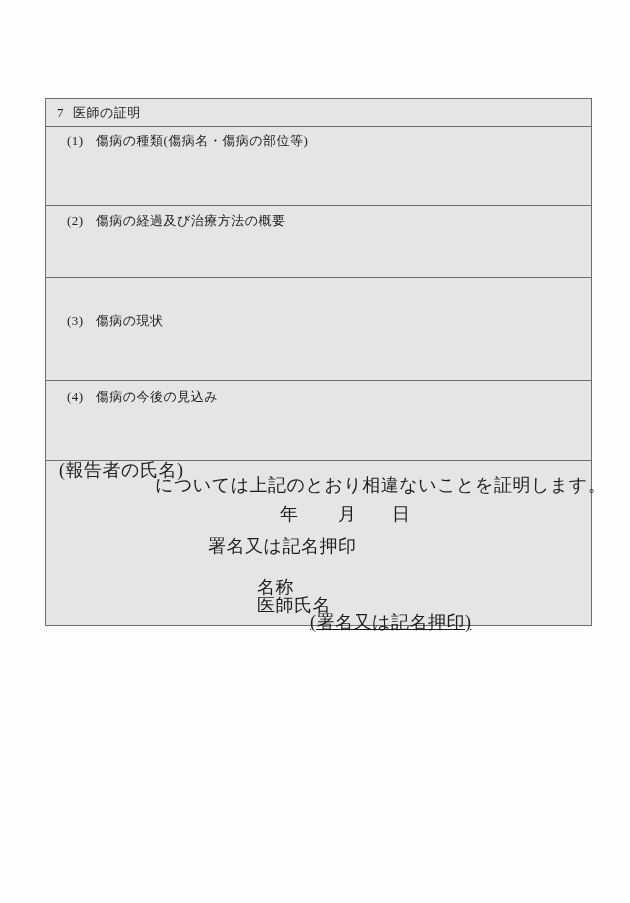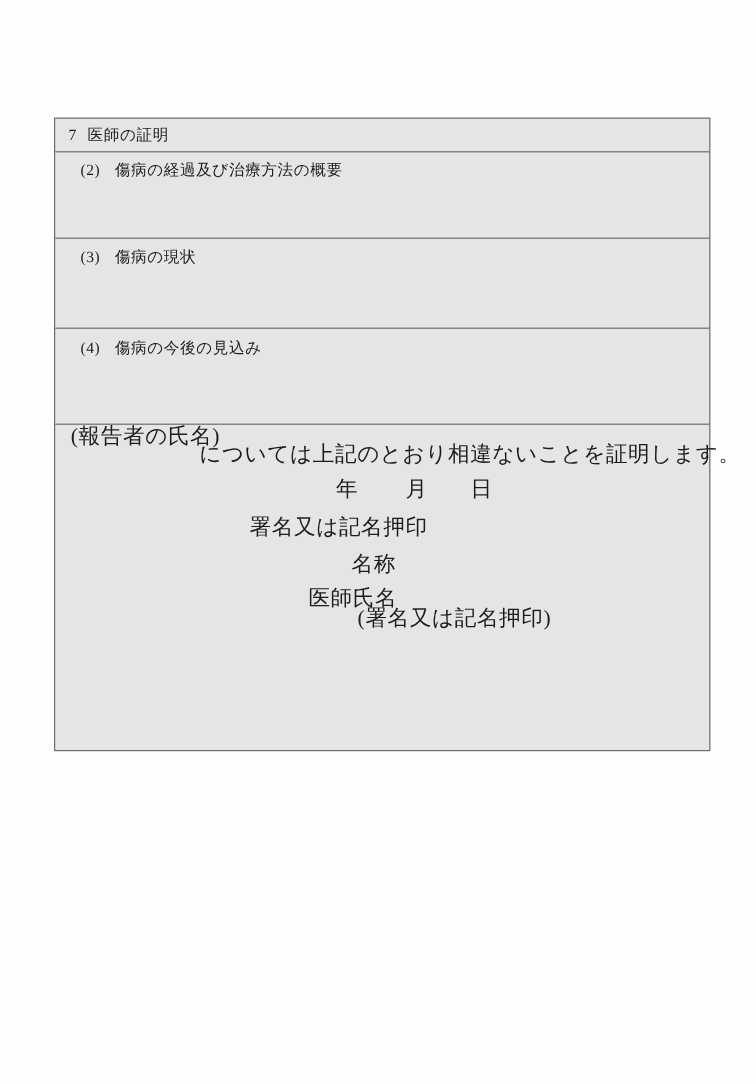--- a/index.html
+++ b/index.html
@@ -39,57 +39,60 @@
     padding: 5px 0 0 11px;
   }
   .row .num {
     display: inline-block;
   }
   .row.header .title {
     margin-left: 9px;
   }
   .row.r1 { height: 79px; padding: 5px 0 0 21px; }
   .row.r2 { height: 72px; padding: 6px 0 16px 21px; }
-  .row.r3 { height: 75px; padding: 6px 0 0 21px; }
+  .row.r3 { height: 75px; padding: 6px 0 0 21px; margin-top: 28px; }
   .row.r4 { height: 80px; padding: 7px 0 1px 21px; }
   .row .lbl {
     margin-left: 12px;
   }
   .row.cert {
     flex: 1;
     border-bottom: none;
     position: relative;
   }
   .cert span {
     position: absolute;
     font-size: 18px;
     line-height: 15px;
     letter-spacing: 0.5px;
     white-space: nowrap;
   }
   .cert .reporter   { left: 13px;  top: 2px;  }
-  .cert .statement  { left: 120px; top: 17px; }
+  .cert .statement  { left: 109px; top: 17px; }
   .cert .yr         { left: 234px; top: 46px; }
   .cert .mo         { left: 292px; top: 46px; }
   .cert .dy         { left: 346px; top: 46px; }
   .cert .address    { left: 162px; top: 78px; }
-  .cert .instname   { left: 211px; top: 109px; margin-left: 36px; }
+  .cert .instname   { left: 211px; top: 119px; }
   .cert .doctor     { left: 211px; top: 137px; }
-  .cert .signature  { left: 252px; top: 154px; }
+  .cert .signature  { left: 264px; top: 154px; text-decoration: underline; }
 </style>
 </head>
 <body>
 
 <div class="page">
   <div class="form-table">
 
     <div class="row header">
       <span class="num">7</span><span class="title">医師の証明</span>
     </div>
 
+    <div class="row r1">
+      <span class="num">(1)</span><span class="lbl">傷病の種類(傷病名・傷病の部位等)</span>
+    </div>
 
     <div class="row r2">
       <span class="num">(2)</span><span class="lbl">傷病の経過及び治療方法の概要</span>
     </div>
 
     <div class="row r3">
       <span class="num">(3)</span><span class="lbl">傷病の現状</span>
     </div>
 
     <div class="row r4">

